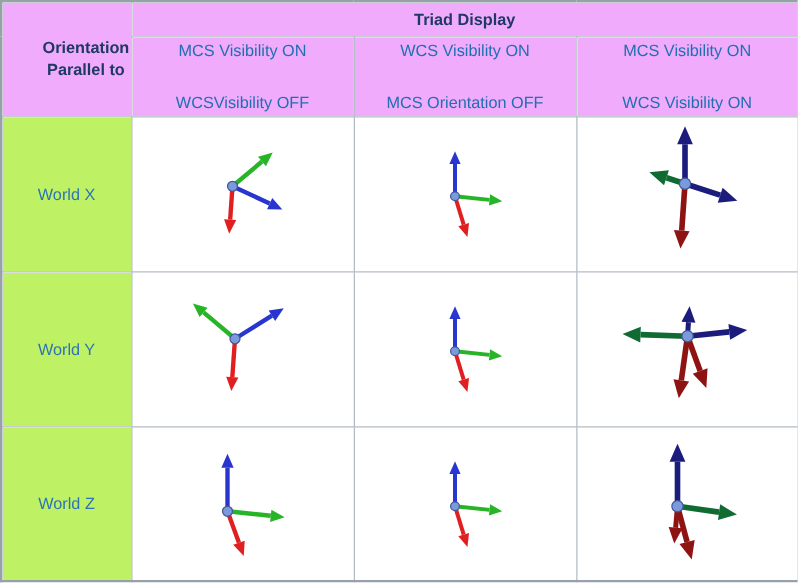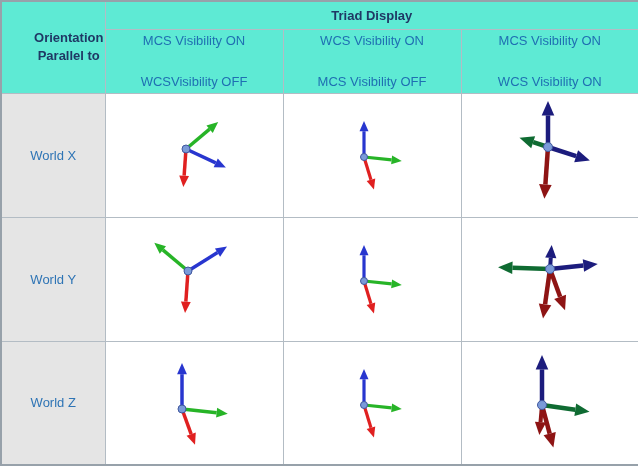--- a/index.html
+++ b/index.html
@@ -21,21 +21,21 @@
     border: 2px solid #97a1aa;
     background: #ffffff;
   }
   th, td {
     border: 1px solid #b3bcc4;
     padding: 0;
     margin: 0;
     overflow: hidden;
   }
   th {
-    background: #5eead4;
+    background: #f0abfc;
     color: #1f3864;
     font-size: 13px;
     font-weight: bold;
     text-align: center;
     vertical-align: middle;
   }
   col.c0 { width: 104px; }
   col.c1 { width: 178px; }
   col.c2 { width: 178px; }
   col.c3 { width: 178px; }
@@ -46,21 +46,21 @@
   th.colhead {
     font-weight: normal;
     color: #1f6fb2;
   }
   th.colhead .hline1 { margin-bottom: 26px; }
   td.rowlabel {
     color: #2e74b5;
     font-size: 13px;
     text-align: center;
     vertical-align: middle;
-    background: #e5e5e5;
+    background: #bef264;
   }
   td.triad-cell {
     text-align: center;
     vertical-align: middle;
     background: #ffffff;
   }
   svg.triad {
     display: block;
     margin: 0 auto;
   }
@@ -84,21 +84,21 @@
         </th>
         <th colspan="3">Triad Display</th>
       </tr>
       <tr class="sub-row">
         <th class="colhead">
           <div class="hline1">MCS Visibility ON</div>
           <div class="hline2">WCSVisibility OFF</div>
         </th>
         <th class="colhead">
           <div class="hline1">WCS Visibility ON</div>
-          <div class="hline2">MCS Visibility OFF</div>
+          <div class="hline2">MCS Orientation OFF</div>
         </th>
         <th class="colhead">
           <div class="hline1">MCS Visibility ON</div>
           <div class="hline2">WCS Visibility ON</div>
         </th>
       </tr>
 
       <tr class="data-row">
         <td class="rowlabel">World X</td>
         <td class="triad-cell">

